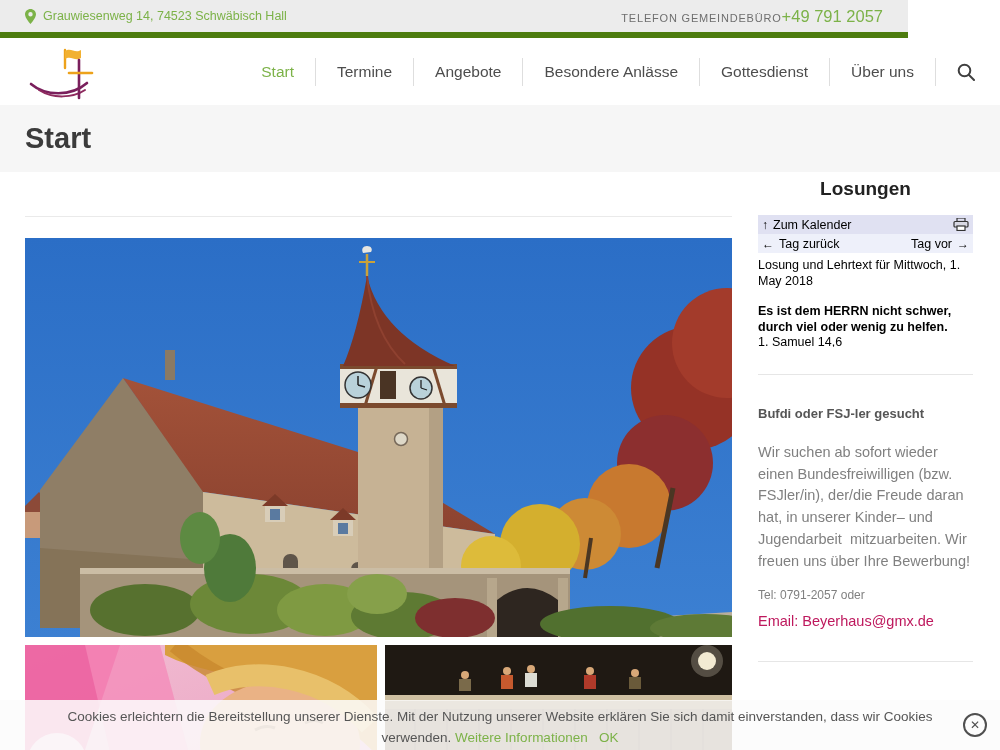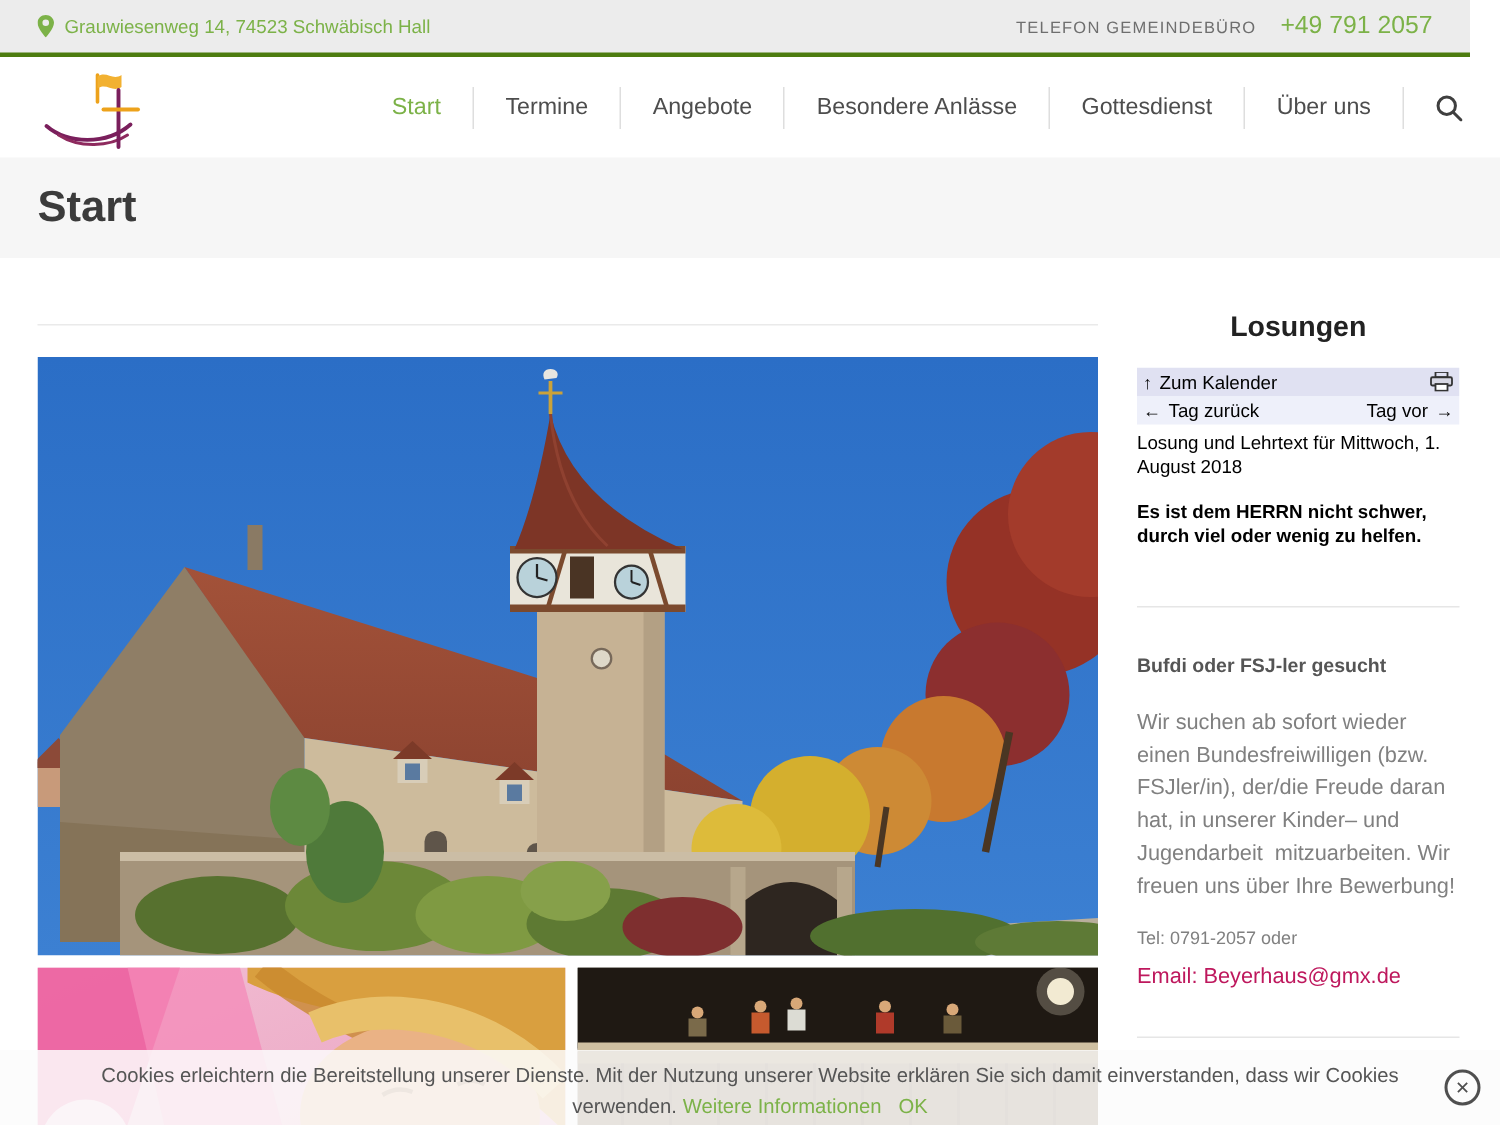--- a/index.html
+++ b/index.html
@@ -1,26 +1,26 @@
 <!DOCTYPE html>
 <html><head>
 <meta charset="utf-8">
 <style>
   * { margin:0; padding:0; box-sizing:border-box; }
   html,body { width:1000px; height:750px; overflow:hidden; background:#fff;
               font-family:"Liberation Sans", sans-serif; position:relative; }
 
   
-  .topbar { position:absolute; top:0; left:0; width:980px; height:38px;
-            background:#ececec; border-bottom:3px solid #4d7c0f;
+  .topbar { position:absolute; top:0; left:0; width:908px; height:38px;
+            background:#ececec; border-bottom:7px solid #4d7c0f;
             display:flex; align-items:center; justify-content:space-between;
             padding:16px 25px; }
   .topbar-left { display:flex; align-items:center; gap:7px; }
   .topbar-address { color:#7cb248; font-size:12.5px; }
-  .topbar-right { display:flex; align-items:baseline; gap:16px; }
+  .topbar-right { display:flex; align-items:baseline; }
   .topbar-phone-label { color:#6e6e6e; font-size:11px; letter-spacing:.8px; }
   .topbar-phone { color:#7cb248; font-size:16.5px; }
 
   
   .header { position:absolute; top:38px; left:0; width:1000px; height:67px;
             background:#fff; display:flex; align-items:center;
             justify-content:space-between; padding:0 25px; }
   .logo { width:82px; height:58px; margin-top:2px; }
   .nav { display:flex; align-items:center; list-style:none; }
   .nav li { display:flex; align-items:center; padding:5px 21px;
@@ -41,21 +41,21 @@
   .content-divider { position:absolute; left:0; top:44px; width:707px; height:0;
                      border-top:1px solid #eaeaea; }
   .main-photo { position:absolute; left:0; top:66px; width:707px; height:399px; }
   .thumb1 { position:absolute; left:0;  top:473px; width:352px; height:150px; }
   .thumb2 { position:absolute; left:360px; top:473px; width:347px; height:150px; }
 
   
   .sidebar { position:absolute; left:758px; top:0; width:215px; }
   .losungen-title, .termine-title { text-align:center; font-size:19px;
         font-weight:bold; color:#222; }
-  .losungen-title { margin-top:36px; }
+  .losungen-title { margin-top:6px; }
   .losungen-widget { margin-top:15px; height:132px; overflow:hidden;
         font-size:12.5px; color:#000; }
   .lw-row { height:19px; display:flex; align-items:center;
             justify-content:space-between; padding:0 4px; }
   .lw-row1 { background:#e0e1f2; }
   .lw-row2 { background:#eef0fa; }
   .lw-left { display:flex; align-items:center; gap:5px; }
   .lw-right { display:flex; align-items:center; gap:5px; }
   .lw-arrow { font-weight:bold; font-size:12px; }
   .lw-date { margin-top:5px; line-height:15.5px; }
@@ -314,22 +314,23 @@
       <div class="lw-row lw-row2">
         <span class="lw-left">
           <span class="lw-arrow">←</span>
           <span>Tag zurück</span>
         </span>
         <span class="lw-right">
           <span>Tag vor</span>
           <span class="lw-arrow">→</span>
         </span>
       </div>
-      <p class="lw-date">Losung und Lehrtext für Mittwoch, 1. August 2018</p>
+      <p class="lw-date">Losung und Lehrtext für Mittwoch, 1. May 2018</p>
       <p class="lw-verse">Es ist dem HERRN nicht schwer, durch viel oder wenig zu helfen.</p>
+      <p class="lw-ref">1. Samuel 14,6</p>
     </div>
 
     <hr class="sb-divider">
 
     <h4 class="bufdi-title">Bufdi oder FSJ-ler gesucht</h4>
     <p class="bufdi-text">Wir suchen ab sofort wieder  einen Bundesfreiwilligen (bzw. FSJler/in), der/die Freude daran hat, in unserer Kinder– und Jugendarbeit  mitzuarbeiten. Wir freuen uns über Ihre Bewerbung!</p>
     <p class="bufdi-tel">Tel: 0791-2057 oder</p>
     <p class="bufdi-email">Email: Beyerhaus@gmx.de</p>
 
     <hr class="sb-divider">

